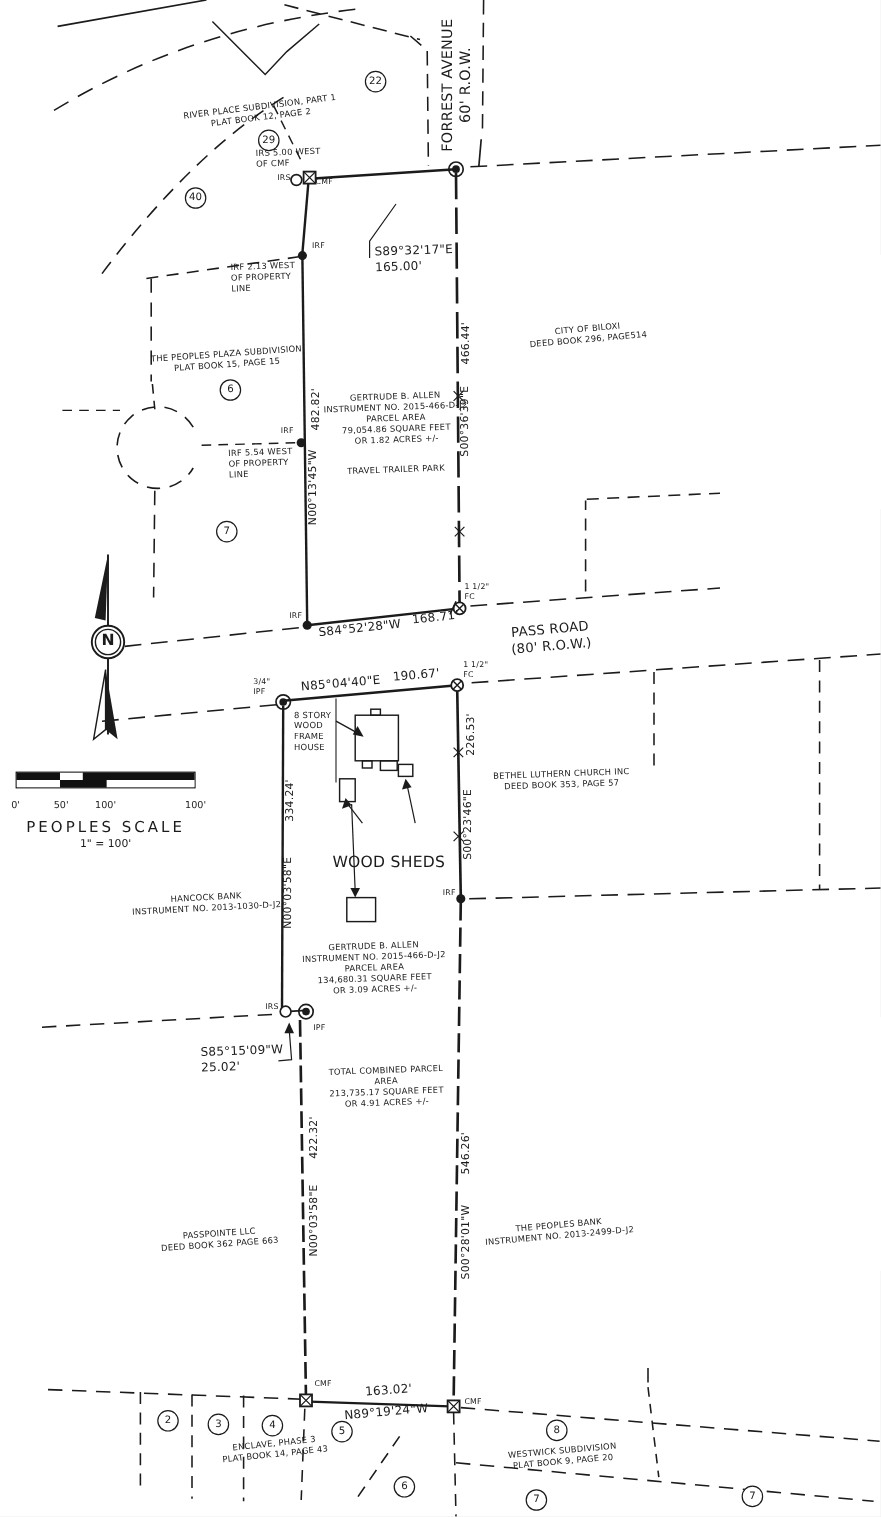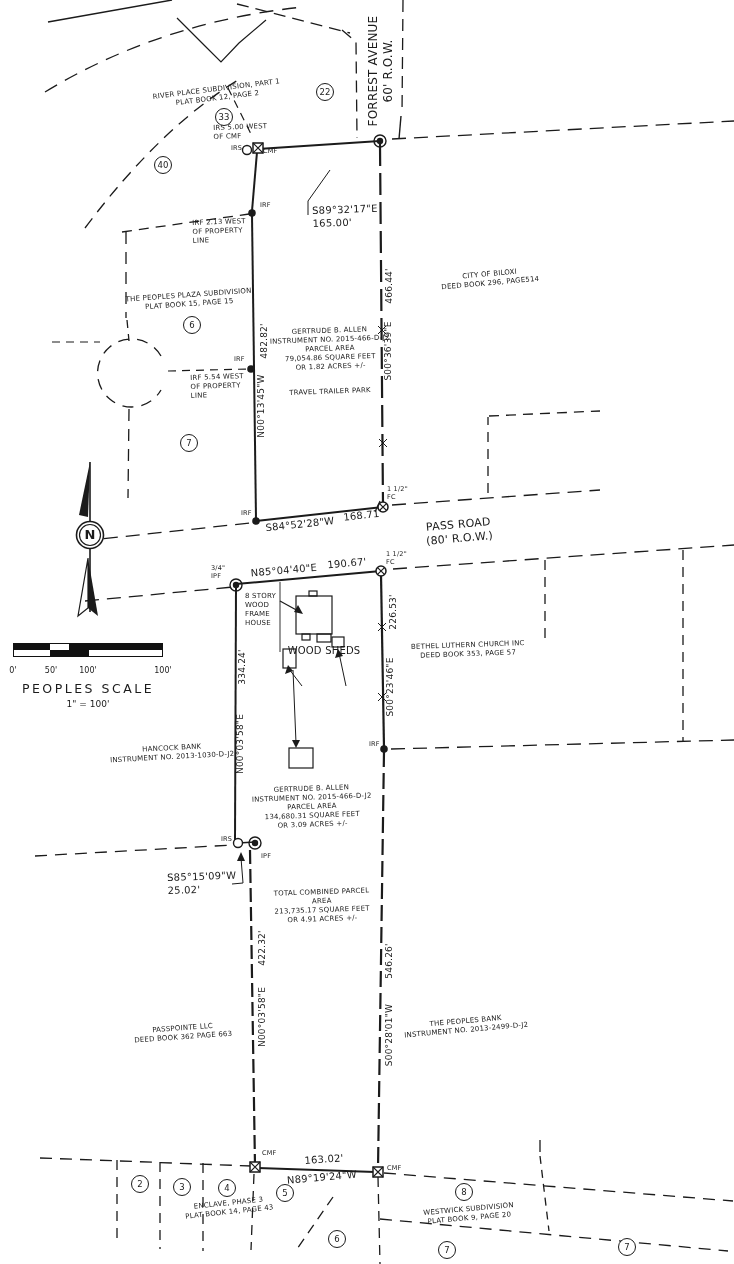--- a/index.html
+++ b/index.html
@@ -258,21 +258,21 @@
       <div class="lbl" style="left: 245px; top: 592px; font-size: 7px; transform-origin: 0px 0px; transform: rotate(0deg);">8 STORY
 WOOD
 FRAME
 HOUSE</div>
       <div class="lbl center" style="left: 394px; top: 612px; font-size: 9px; transform: translate(-50%, -50%) rotate(-90deg);">226.53'</div>
       <div class="lbl center" style="left: 391px; top: 687px; font-size: 9px; transform: translate(-50%, -50%) rotate(-90deg);">S00°23'46"E</div>
       <div class="lbl center" style="left: 468px; top: 650px; font-size: 7px; transform: translate(-50%, -50%) rotate(-2deg);">BETHEL LUTHERN CHURCH INC
 DEED BOOK 353, PAGE 57</div>
       <div class="lbl center" style="left: 243px; top: 667px; font-size: 9px; transform: translate(-50%, -50%) rotate(-90deg);">334.24'</div>
       <div class="lbl center" style="left: 241px; top: 744px; font-size: 9px; transform: translate(-50%, -50%) rotate(-90deg);">N00°03'58"E</div>
-      <div class="lbl center" style="left: 324px; top: 651px; font-size: 10px; transform: translate(-50%, -50%) rotate(0deg);">WOOD SHEDS</div>
+      <div class="lbl center" style="left: 324px; top: 720px; font-size: 13px; transform: translate(-50%, -50%) rotate(0deg);">WOOD SHEDS</div>
       <div class="lbl center" style="left: 172px; top: 753px; font-size: 7px; transform: translate(-50%, -50%) rotate(-3deg);">HANCOCK BANK
 INSTRUMENT NO. 2013-1030-D-J2</div>
       <div class="lbl" style="left: 369px; top: 740px; font-size: 6.5px; transform-origin: 0px 0px; transform: rotate(0deg);">IRF</div>
       <div class="lbl center" style="left: 312px; top: 807px; font-size: 7px; transform: translate(-50%, -50%) rotate(-2deg);">GERTRUDE B. ALLEN
 INSTRUMENT NO. 2015-466-D-J2
 PARCEL AREA
 134,680.31 SQUARE FEET
 OR 3.09 ACRES +/-</div>
       <div class="lbl" style="left: 221px; top: 835px; font-size: 6.5px; transform-origin: 0px 0px; transform: rotate(0deg);">IRS</div>
       <div class="lbl" style="left: 261px; top: 852px; font-size: 6.5px; transform-origin: 0px 0px; transform: rotate(0deg);">IPF</div>
@@ -291,22 +291,22 @@
       <div class="lbl center" style="left: 466px; top: 1026px; font-size: 7px; transform: translate(-50%, -50%) rotate(-5deg);">THE PEOPLES BANK
 INSTRUMENT NO. 2013-2499-D-J2</div>
       <div class="lbl" style="left: 262px; top: 1149px; font-size: 6.5px; transform-origin: 0px 0px; transform: rotate(0deg);">CMF</div>
       <div class="lbl center" style="left: 324px; top: 1160px; font-size: 10px; transform: translate(-50%, -50%) rotate(-4deg);">163.02'</div>
       <div class="lbl center" style="left: 322px; top: 1178px; font-size: 10px; transform: translate(-50%, -50%) rotate(-5deg);">N89°19'24"W</div>
       <div class="lbl" style="left: 387px; top: 1164px; font-size: 6.5px; transform-origin: 0px 0px; transform: rotate(0deg);">CMF</div>
       <div class="lbl center" style="left: 229px; top: 1208px; font-size: 7px; transform: translate(-50%, -50%) rotate(-6deg);">ENCLAVE, PHASE 3
 PLAT BOOK 14, PAGE 43</div>
       <div class="lbl center" style="left: 469px; top: 1214px; font-size: 7px; transform: translate(-50%, -50%) rotate(-5deg);">WESTWICK SUBDIVISION
 PLAT BOOK 9, PAGE 20</div>
-      <div class="lot" style="left: 313px; top: 92px; margin-left: 12px;">22</div>
-      <div class="lot" style="left: 224px; top: 117px;">33</div>
+      <div class="lot" style="left: 313px; top: 68px;">22</div>
+      <div class="lot" style="left: 224px; top: 117px;">29</div>
       <div class="lot" style="left: 163px; top: 165px;">40</div>
       <div class="lot" style="left: 192px; top: 325px;">6</div>
       <div class="lot" style="left: 189px; top: 443px;">7</div>
       <div class="lot" style="left: 140px; top: 1184px;">2</div>
       <div class="lot" style="left: 182px; top: 1187px;">3</div>
       <div class="lot" style="left: 227px; top: 1188px;">4</div>
       <div class="lot" style="left: 285px; top: 1193px;">5</div>
       <div class="lot" style="left: 337px; top: 1239px;">6</div>
       <div class="lot" style="left: 447px; top: 1250px;">7</div>
       <div class="lot" style="left: 464px; top: 1192px;">8</div>

